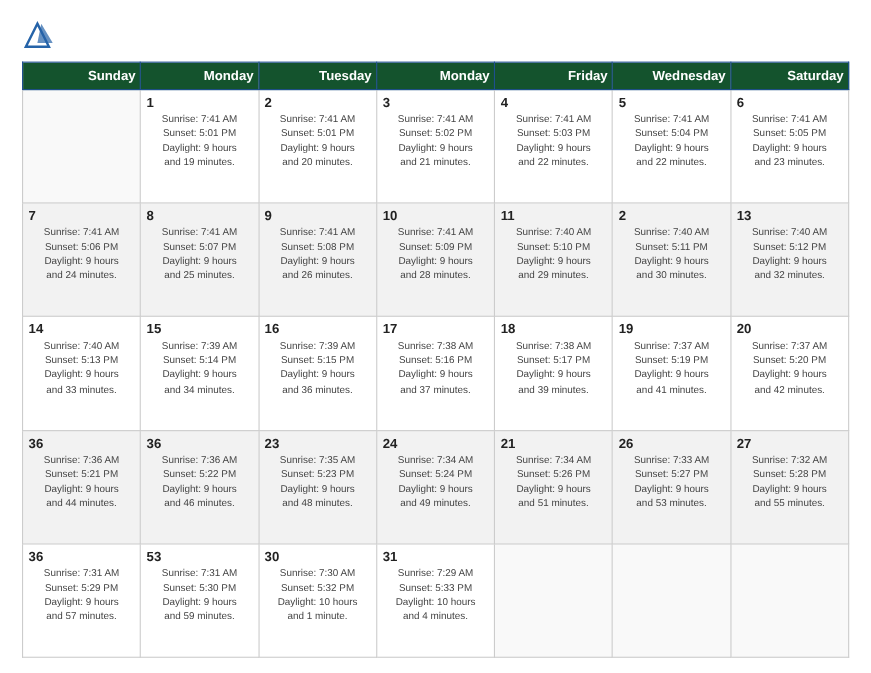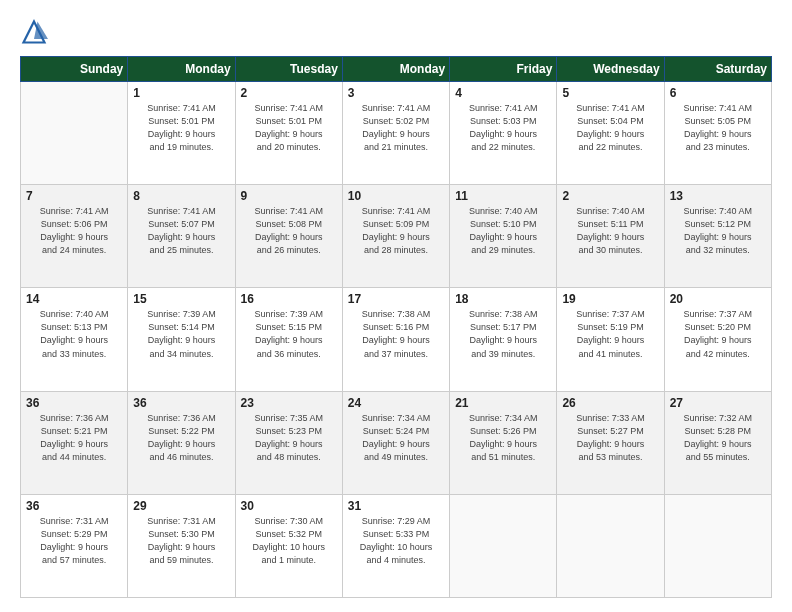--- a/index.html
+++ b/index.html
@@ -249,21 +249,21 @@
             <span class="day-number">27</span>
             <div class="day-info">Sunrise: 7:32 AM<br>Sunset: 5:28 PM<br>Daylight: 9 hours<br>and 55 minutes.</div>
           </td>
         </tr>
         <tr>
           <td class="row-bg-a">
             <span class="day-number">36</span>
             <div class="day-info">Sunrise: 7:31 AM<br>Sunset: 5:29 PM<br>Daylight: 9 hours<br>and 57 minutes.</div>
           </td>
           <td class="row-bg-a">
-            <span class="day-number">29</span>
+            <span class="day-number">53</span>
             <div class="day-info">Sunrise: 7:31 AM<br>Sunset: 5:30 PM<br>Daylight: 9 hours<br>and 59 minutes.</div>
           </td>
           <td class="row-bg-a">
             <span class="day-number">30</span>
             <div class="day-info">Sunrise: 7:30 AM<br>Sunset: 5:32 PM<br>Daylight: 10 hours<br>and 1 minute.</div>
           </td>
           <td class="row-bg-a">
             <span class="day-number">31</span>
             <div class="day-info">Sunrise: 7:29 AM<br>Sunset: 5:33 PM<br>Daylight: 10 hours<br>and 4 minutes.</div>
           </td>

